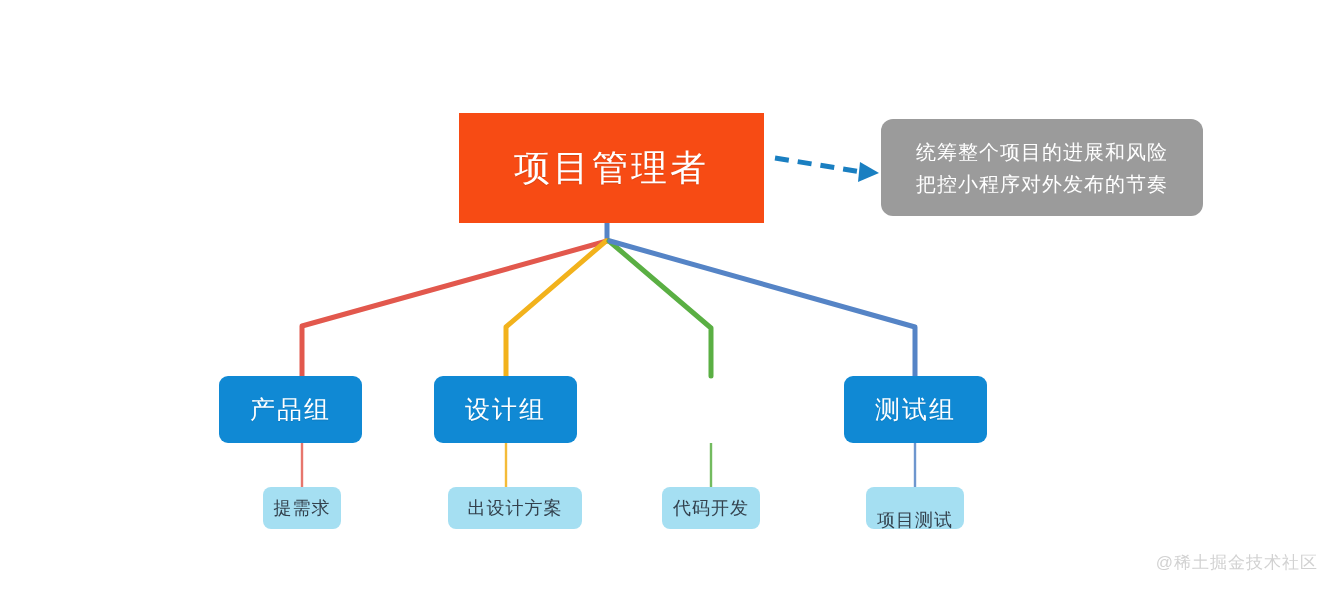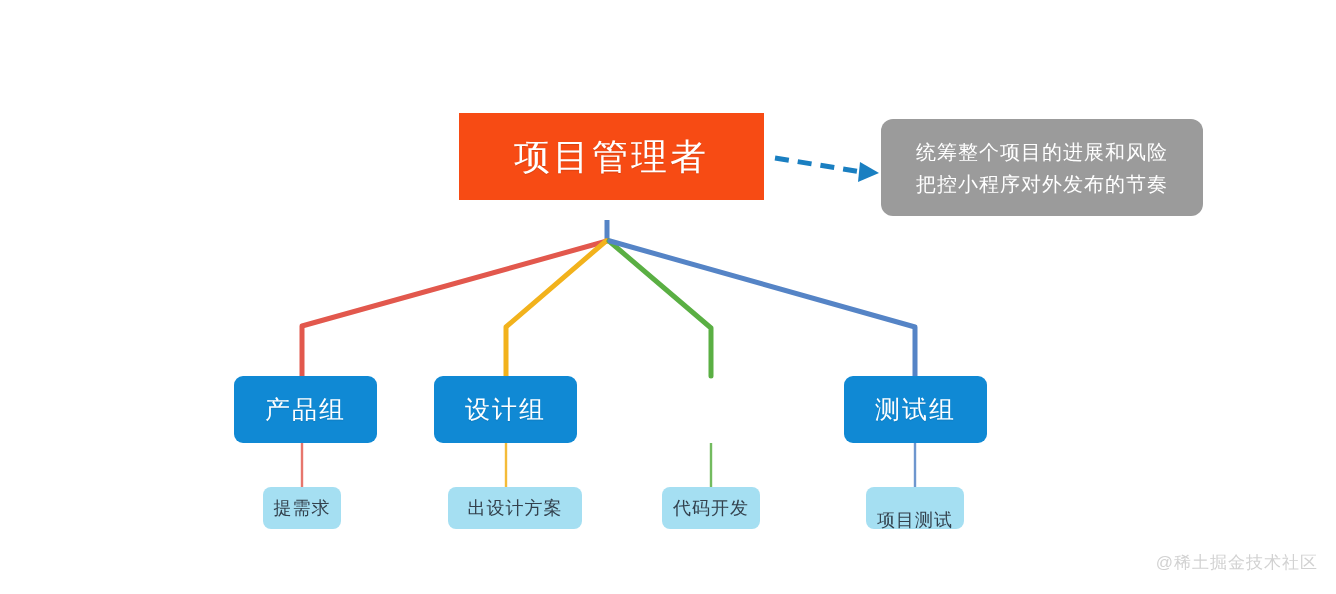--- a/index.html
+++ b/index.html
@@ -26,21 +26,21 @@
     height: 594px;
     pointer-events: none;
   }
 
   
   .root-node {
     position: absolute;
     left: 459px;
     top: 113px;
     width: 305px;
-    height: 87px;
+    height: 110px;
     background: #f74b14;
     box-sizing: border-box;
     display: flex;
     align-items: center;
     justify-content: center;
     z-index: 5;
   }
   .root-label {
     color: #ffffff;
     font-size: 36px;
@@ -161,21 +161,21 @@
 
   <div class="root-node">
     <span class="root-label">项目管理者</span>
   </div>
 
   <div class="callout">
     <span class="callout-line">统筹整个项目的进展和风险</span>
     <span class="callout-line">把控小程序对外发布的节奏</span>
   </div>
 
-  <div class="group-node" style="left:234px;">
+  <div class="group-node" style="left:219px;">
     <span class="group-label">产品组</span>
   </div>
   <div class="group-node" style="left:434px;justify-content:center;">
     <span class="group-label">设计组</span>
   </div>
   <div class="group-node" style="left:844px;">
     <span class="group-label">测试组</span>
   </div>
 
   <div class="leaf-node" style="left:263px;width:78px;">

